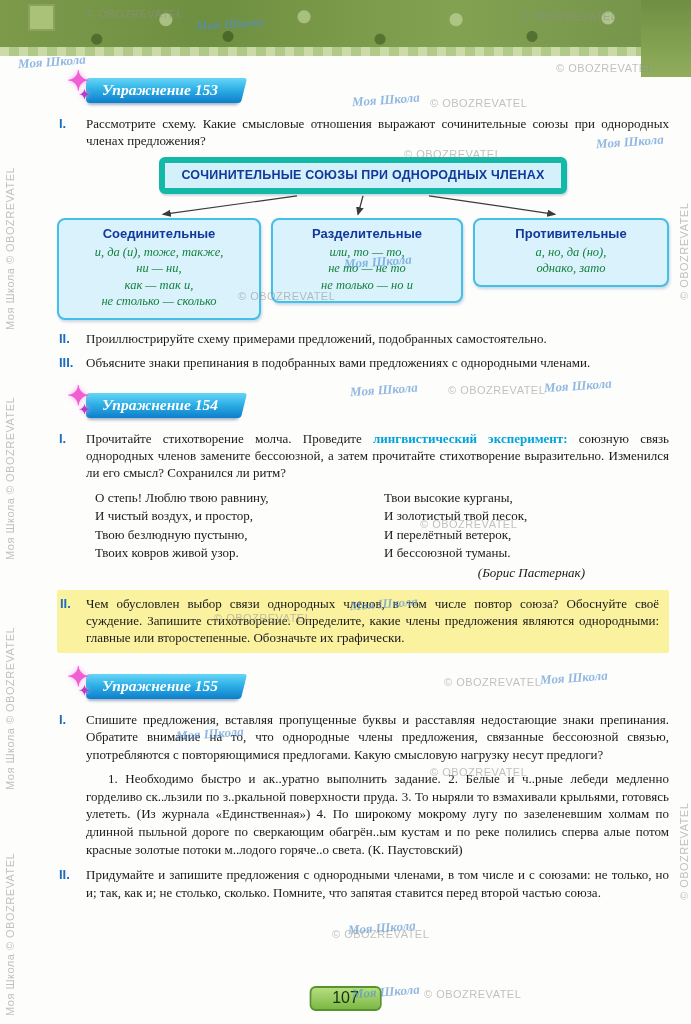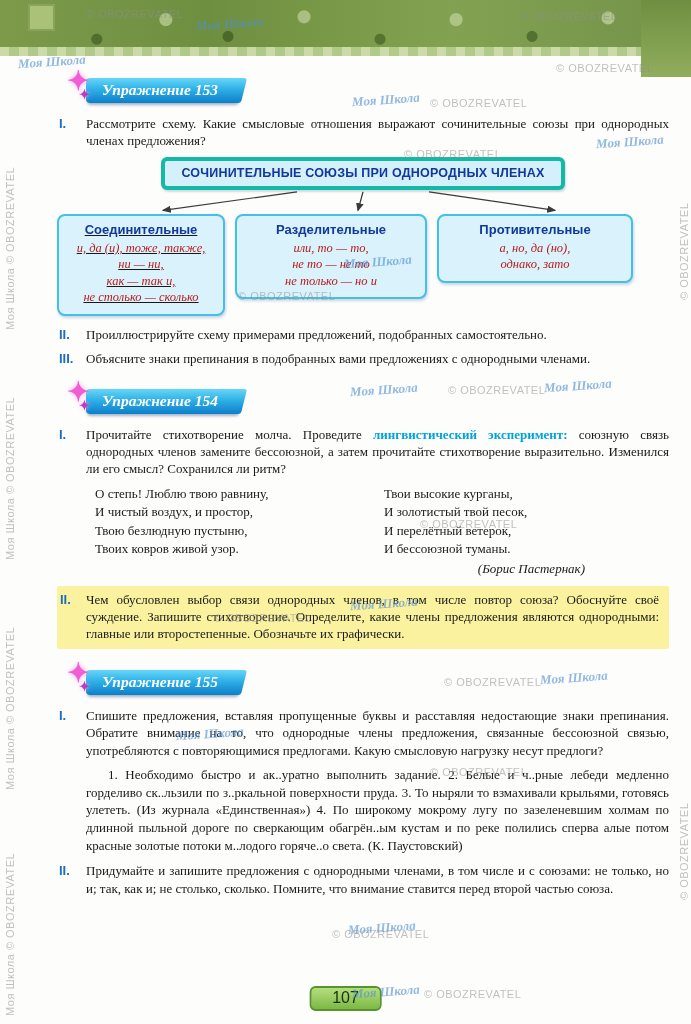--- a/index.html
+++ b/index.html
@@ -47,30 +47,30 @@
     background:linear-gradient(180deg,#66d6f7 0%,#2fb0e6 45%,#0d7ecb 100%);
     transform:skewX(-14deg);border-radius:3px;z-index:-1;}
   .mt{margin-top:14px;}
   .sparkle{position:absolute;font-style:normal;color:#ef5fd2;text-shadow:0 0 5px #ffa4ec;}
   .s1{left:-19px;top:-13px;font-size:27px;}
   .s2{left:-7px;top:9px;font-size:13px;color:#b93cc4;}
 
   
   .scheme{margin:4px 0 10px 0;}
   .scheme-title-wrap{text-align:center;}
-  .scheme-title{display:inline-block;background:#d3f0fb;border:4px solid #14b8a6;border-radius:6px;
+  .scheme-title{display:inline-block;background:#d3f0fb;border:6px solid #14b8a6;border-radius:6px;
     padding:5px 16px 6px;font-family:"Liberation Sans",sans-serif;font-weight:bold;font-size:12.5px;
     color:#12389b;letter-spacing:.2px;box-shadow:1px 2px 2px rgba(0,60,110,.18);}
   .arrows{display:block;width:100%;height:24px;}
   .boxes{display:flex;gap:10px;align-items:flex-start;}
   .sbox{background:#d9f2fc;border:2px solid #43bfe8;border-radius:8px;padding:6px 5px 8px;
     text-align:center;box-shadow:1px 2px 3px rgba(0,60,110,.2);}
-  .b1{width:168px;text-decoration:underline;}.b2{width:192px;}.b3{width:196px;}
+  .b1{width:204px;}.b2{width:192px;}.b3{width:196px;}
   .sbox-h{font-family:"Liberation Sans",sans-serif;font-weight:bold;font-size:13px;color:#12389b;margin-bottom:3px;}
-  .sbox-line{font-style:italic;font-size:12.5px;line-height:1.32;color:#b91c1c;}
+  .sbox-line{font-style:italic;font-size:12.5px;line-height:1.32;color:#15803d;}
 
   
   .poem{display:flex;margin:3px 0 2px 38px;gap:31px;}
   .poem-col{width:252px;}
   .poem-col + .poem-col{margin-left:6px;}
   .poem-line{font-size:13px;line-height:1.42;}
   .poem-author{text-align:right;padding-right:84px;font-style:italic;font-size:13px;margin-bottom:9px;}
 
   .para{margin:0 0 8px 29px;text-indent:22px;text-align:justify;font-size:13px;line-height:1.36;}
 
@@ -202,21 +202,21 @@
         <span class="rn">I.</span>
         <span>Спишите предложения, вставляя пропущенные буквы и расставляя недостающие знаки препинания. </span><span class="bd">Обратите внимание</span><span> на то, что однородные члены предложения, связанные бессоюзной связью, употребляются с повторяющимися предлогами. Какую смысловую нагрузку несут предлоги?</span>
       </div>
 
       <div class="para">
         <span>1. Необходимо быстро и ак..уратно выполнить задание. 2. Белые и ч..рные лебеди медленно горделиво ск..льзили по з..ркальной поверхности пруда. 3. То ныряли то взмахивали крыльями, готовясь улететь. </span><span class="it">(Из журнала «Единственная»)</span><span> 4. По широкому мокрому лугу по зазеленевшим холмам по длинной пыльной дороге по сверкающим обагрён..ым кустам и по реке полились сперва алые потом красные золотые потоки м..лодого горяче..о света. </span><span class="it">(К. Паустовский)</span>
       </div>
 
       <div class="item">
         <span class="rn">II.</span>
-        <span>Придумайте и запишите предложения с однородными членами, в том числе и с союзами: </span><span class="it">не только, но и; так, как и; не столько, сколько</span><span>. Помните, что внимание ставится перед второй частью союза.</span>
+        <span>Придумайте и запишите предложения с однородными членами, в том числе и с союзами: </span><span class="it">не только, но и; так, как и; не столько, сколько</span><span>. Помните, что запятая ставится перед второй частью союза.</span>
       </div>
     </section>
   </div>
 
   <div class="page-num">
     <span>107</span>
   </div>
 
   <div class="wm-layer">
     <span class="wm wm-g" style="left:86px;top:8px">© OBOZREVATEL</span>

